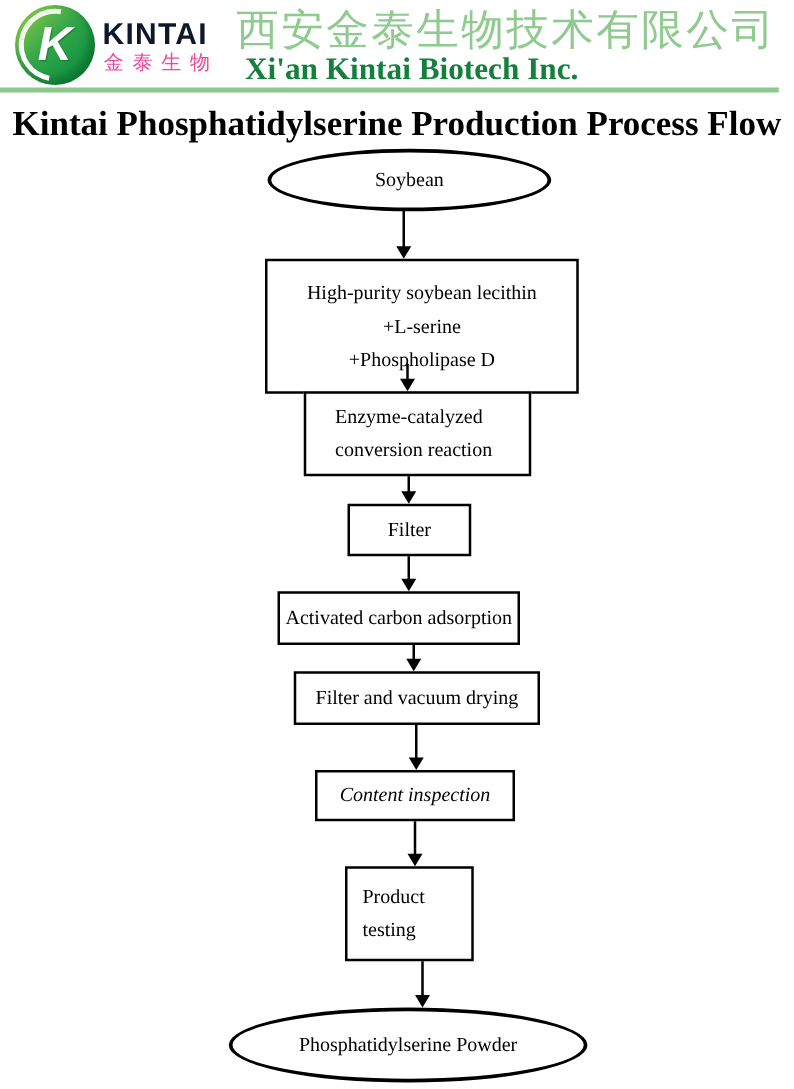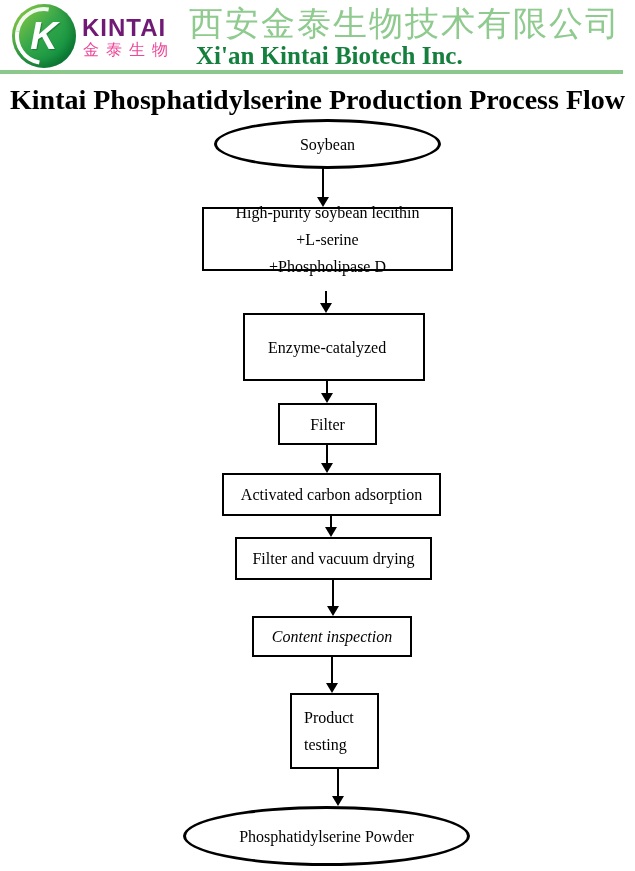--- a/index.html
+++ b/index.html
@@ -37,21 +37,21 @@
     left: 0; top: 0; width: 64px; height: 64px;
     display: flex; align-items: center; justify-content: center;
     font-family: "Liberation Sans", sans-serif;
     font-weight: bold; font-style: italic;
     font-size: 38px; color: #ffffff;
     text-shadow: 1px 1px 1px rgba(0,70,25,.4);
   }
   .brand {
     position: absolute; left: 82px; top: 14px;
     font-family: "Liberation Sans", sans-serif;
-    font-weight: bold; font-size: 24px; letter-spacing: 1px; color: #701a75;
+    font-weight: bold; font-size: 24px; letter-spacing: 1px; color: #0f172a;
   }
   .brand-cn {
     position: absolute; left: 83px; top: 40px;
     font-family: "Liberation Sans", sans-serif;
     font-size: 16px; letter-spacing: 7px; color: #ec4899; white-space: nowrap;
   }
   .company-cn {
     position: absolute; left: 189px; top: 1px;
     font-size: 34px; letter-spacing: 2px;
     color: #8fca8f; white-space: nowrap;
@@ -83,27 +83,27 @@
     align-items: center; justify-content: center;
     font-size: 16px; line-height: 27px;
     text-align: right; background: #fff;
     box-sizing: border-box;
   }
   .node.ellipse { border-radius: 50%; border-width: 3px; }
   .node.left-align { align-items: flex-start; text-align: left; }
   .ln { white-space: nowrap; }
 
   .n1 { left: 214px; top: 119px; width: 227px; height: 50px; }           
-  .n2 { left: 202px; top: 207px; width: 251px; height: 64px; line-height: 27px; }
+  .n2 { left: 212px; top: 207px; width: 251px; height: 108px; line-height: 27px; }
   .n3 { left: 243px; top: 313px; width: 182px; height: 68px; padding-left: 23px; }
   .n4 { left: 278px; top: 403px; width: 99px;  height: 42px; }
-  .n5 { left: 222px; top: 473px; width: 219px; height: 43px; }
+  .n5 { left: 222px; top: 473px; width: 194px; height: 43px; }
   .n6 { left: 235px; top: 537px; width: 197px; height: 43px; }
   .n7 { left: 252px; top: 616px; width: 160px; height: 41px; font-style: italic; }
-  .n8 { left: 290px; top: 693px; width: 89px;  height: 76px; padding-left: 12px; }
+  .n8 { left: 276px; top: 693px; width: 103px;  height: 76px; padding-left: 12px; }
   .n9 { left: 183px; top: 806px; width: 287px; height: 60px; }           
 
   
   .arrow { position: absolute; width: 14px; }
   .arrow .shaft {
     position: absolute; left: 50%; top: 0; bottom: 8px;
     width: 2px; margin-left: -1px; background: #000;
   }
   .arrow::after {
     content: "";
@@ -155,20 +155,21 @@
       <div class="ln">+L-serine</div>
       <div class="ln">+Phospholipase D</div>
     </div>
 
     <div class="arrow a2">
         <div class="shaft"></div>
       </div>
 
     <div class="node left-align n3">
       <div class="ln">Enzyme-catalyzed</div>
+      <div class="ln">conversion reaction</div>
     </div>
 
     <div class="arrow a3">
         <div class="shaft"></div>
       </div>
 
     <div class="node n4">
       <div class="ln">Filter</div>
     </div>
 

